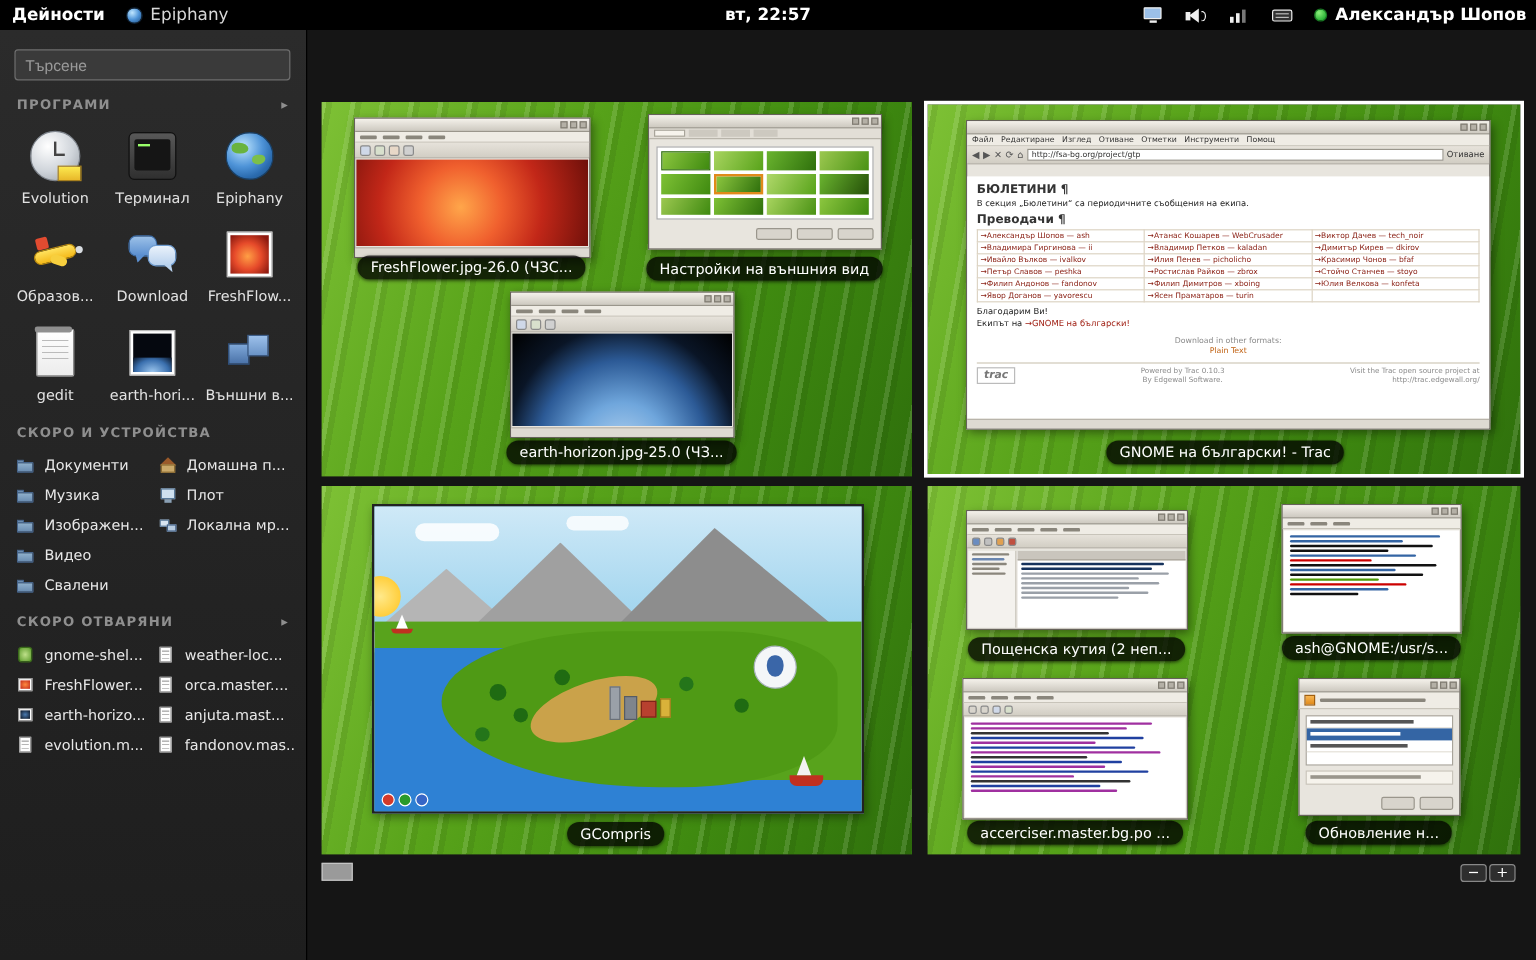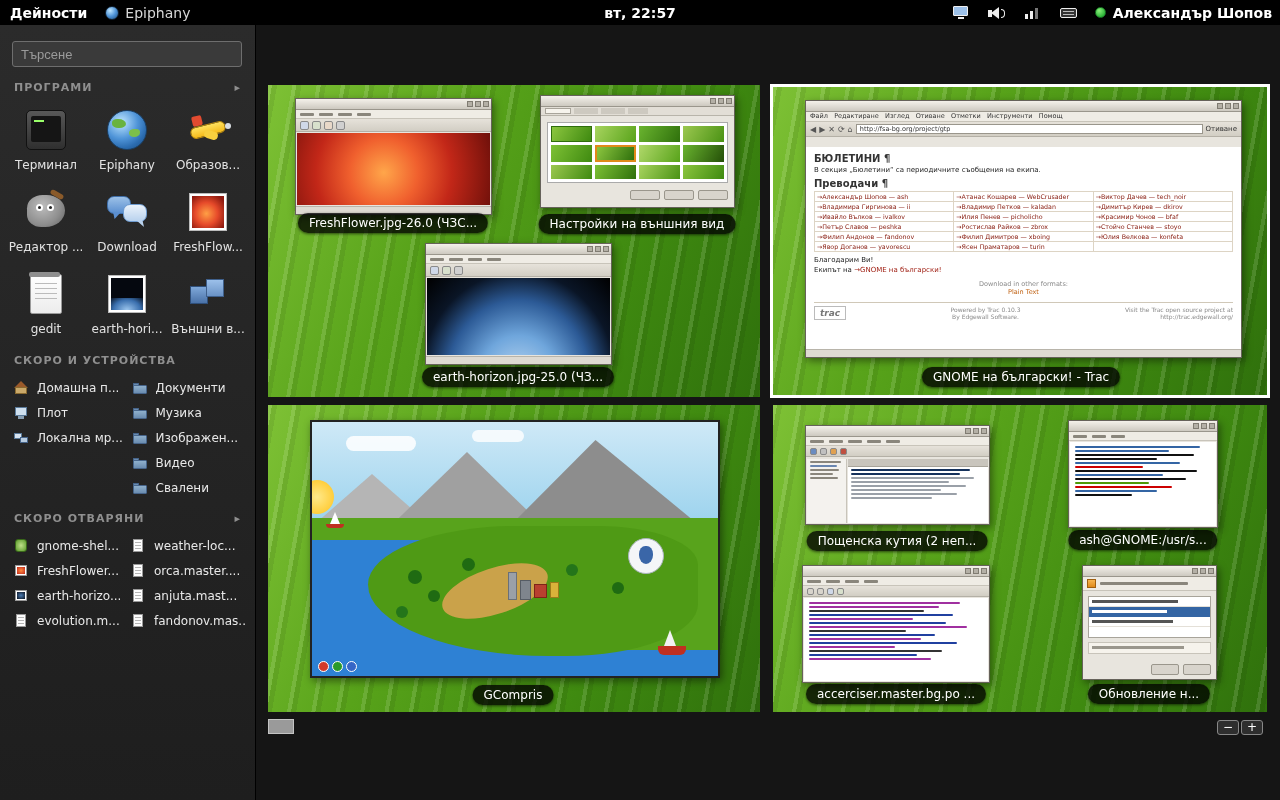--- a/index.html
+++ b/index.html
@@ -177,52 +177,52 @@
 <div class="sidebar">
   <input class="search" placeholder="Търсене" style="">
 
   <div class="sechead">
     <span>ПРОГРАМИ</span>
     <span class="arr">▸</span>
   </div>
 
   <div class="apps">
     <div class="app">
-        <div class="appicon ic-term">
-          <div class="s1"></div>
-          <div class="s2"></div>
-          <div class="s3"></div>
-        </div>
-        <div class="alab">Терминал</div>
-      </div>
-    <div class="app">
-        <div class="appicon ic-epi">
-          <div class="s1"></div>
-          <div class="s2"></div>
-          <div class="s3"></div>
-        </div>
-        <div class="alab">Epiphany</div>
-      </div>
-    <div class="app">
-        <div class="appicon ic-gcm">
-          <div class="s2"></div>
-          <div class="s1"></div>
+        <div class="appicon ic-evo">
+          <div class="s1"></div>
+          <div class="s2"></div>
           <div class="s3"></div>
           <div class="s4"></div>
         </div>
-        <div class="alab">Образов...</div>
-      </div>
-    <div class="app">
-        <div class="appicon ic-gimp">
-          <div class="s1"></div>
-          <div class="s2"></div>
+        <div class="alab">Evolution</div>
+      </div>
+    <div class="app">
+        <div class="appicon ic-term">
+          <div class="s1"></div>
+          <div class="s2"></div>
+          <div class="s3"></div>
+        </div>
+        <div class="alab">Терминал</div>
+      </div>
+    <div class="app">
+        <div class="appicon ic-epi">
+          <div class="s1"></div>
+          <div class="s2"></div>
+          <div class="s3"></div>
+        </div>
+        <div class="alab">Epiphany</div>
+      </div>
+    <div class="app">
+        <div class="appicon ic-gcm">
+          <div class="s2"></div>
+          <div class="s1"></div>
           <div class="s3"></div>
           <div class="s4"></div>
         </div>
-        <div class="alab">Редактор ...</div>
+        <div class="alab">Образов...</div>
       </div>
     <div class="app">
         <div class="appicon ic-emp">
           <div class="s1"></div>
           <div class="s2"></div>
           <div class="s3"></div>
           <div class="s4"></div>
         </div>
         <div class="alab">Download</div>
       </div>
@@ -257,76 +257,76 @@
         <div class="alab">Външни в...</div>
       </div>
   </div>
 
   <div class="sechead" style="margin-top:14px">
     <span>СКОРО И УСТРОЙСТВА</span>
   </div>
   <div class="pcols">
     <div class="pcol">
       <div class="prow">
+          <span class="mini mi-folder">
+            <div class="s2"></div>
+            <div class="s1"></div>
+          </span>
+          <span>Документи</span>
+        </div>
+      <div class="prow">
+          <span class="mini mi-folder">
+            <div class="s2"></div>
+            <div class="s1"></div>
+          </span>
+          <span>Музика</span>
+        </div>
+      <div class="prow">
+          <span class="mini mi-folder">
+            <div class="s2"></div>
+            <div class="s1"></div>
+          </span>
+          <span>Изображен...</span>
+        </div>
+      <div class="prow">
+          <span class="mini mi-folder">
+            <div class="s2"></div>
+            <div class="s1"></div>
+          </span>
+          <span>Видео</span>
+        </div>
+      <div class="prow">
+          <span class="mini mi-folder">
+            <div class="s2"></div>
+            <div class="s1"></div>
+          </span>
+          <span>Свалени</span>
+        </div>
+    </div>
+    <div class="pcol">
+      <div class="prow">
           <span class="mini mi-home">
             <div class="s2"></div>
             <div class="s1"></div>
           </span>
           <span>Домашна п...</span>
         </div>
       <div class="prow">
           <span class="mini mi-desk">
             <div class="s1"></div>
             <div class="s2"></div>
           </span>
           <span>Плот</span>
         </div>
       <div class="prow">
           <span class="mini mi-net">
             <div class="s1"></div>
             <div class="s2"></div>
           </span>
           <span>Локална мр...</span>
-        </div>
-    </div>
-    <div class="pcol">
-      <div class="prow">
-          <span class="mini mi-folder">
-            <div class="s2"></div>
-            <div class="s1"></div>
-          </span>
-          <span>Документи</span>
-        </div>
-      <div class="prow">
-          <span class="mini mi-folder">
-            <div class="s2"></div>
-            <div class="s1"></div>
-          </span>
-          <span>Музика</span>
-        </div>
-      <div class="prow">
-          <span class="mini mi-folder">
-            <div class="s2"></div>
-            <div class="s1"></div>
-          </span>
-          <span>Изображен...</span>
-        </div>
-      <div class="prow">
-          <span class="mini mi-folder">
-            <div class="s2"></div>
-            <div class="s1"></div>
-          </span>
-          <span>Видео</span>
-        </div>
-      <div class="prow">
-          <span class="mini mi-folder">
-            <div class="s2"></div>
-            <div class="s1"></div>
-          </span>
-          <span>Свалени</span>
         </div>
     </div>
   </div>
 
   <div class="sechead" style="margin-top:12px">
     <span>СКОРО ОТВАРЯНИ</span>
     <span class="arr">▸</span>
   </div>
   <div class="pcols">
     <div class="pcol">

